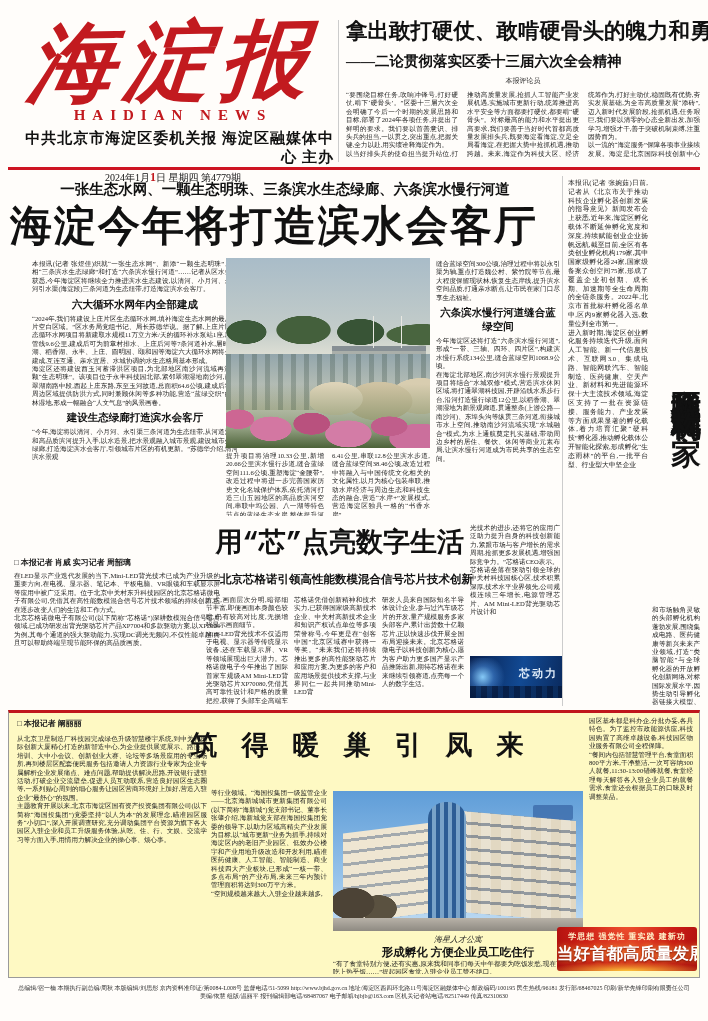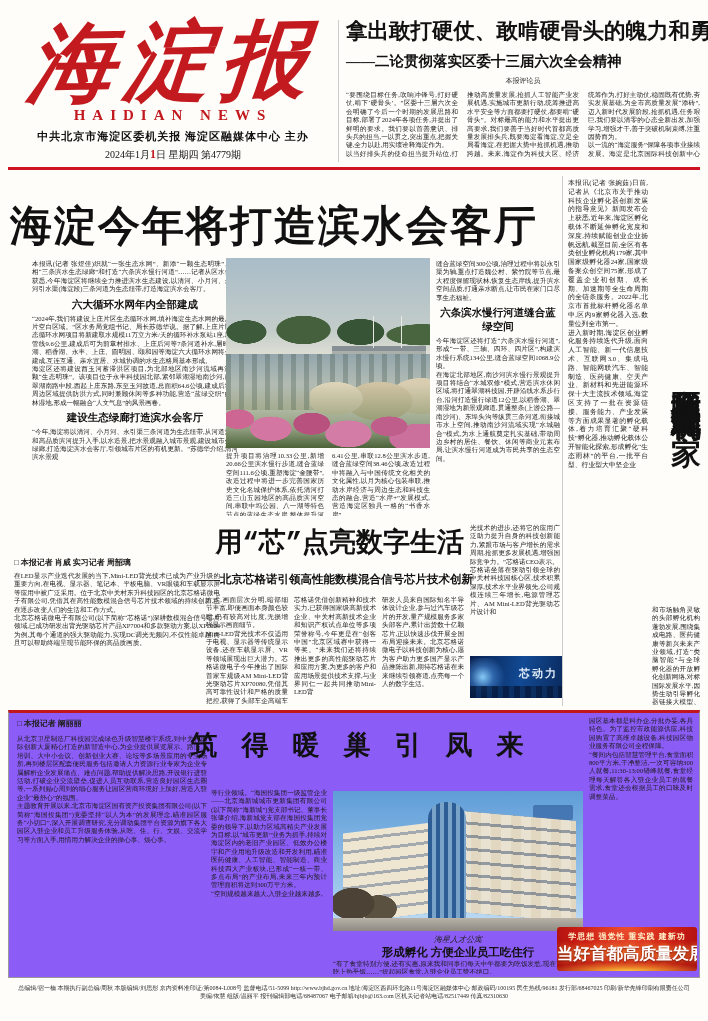--- a/index.html
+++ b/index.html
@@ -4,21 +4,21 @@
 <style>
   html,body{margin:0;padding:0;background:#e8e6e1;}
   #page{position:relative;width:708px;height:1021px;background:#fffdfa;margin:0 auto;overflow:hidden;
         font-family:"Liberation Serif","DejaVu Serif",serif;color:#111;}
   .abs{position:absolute;}
   
   .calligraphy{font-family:"DejaVu Serif",serif;font-weight:900;font-style:italic;color:#c21a1f;
                font-size:86px;line-height:1.0;letter-spacing:10px;transform:skewX(-6deg) rotate(-1deg);
                text-align:center;white-space:nowrap;}
   .mh-en{color:#c21a1f;font-weight:bold;font-size:15px;letter-spacing:7px;text-align:center;margin-top:3px;}
-  .mh-org{font-size:11px;font-weight:bold;text-align:center;margin-top:5px;letter-spacing:1px;}
+  .mh-org{font-size:15px;font-weight:bold;text-align:right;margin-top:5px;letter-spacing:1px;}
   .mh-date{font-size:10px;text-align:center;margin-top:3px;}
   .mh-date .day{color:#c21a1f;font-weight:bold;font-size:12px;}
   .vrule{background:#cccccc;width:1px;}
   .rule-red{background:#ce1422;}
   
   .ed-head{font-family:"Liberation Sans","DejaVu Sans",sans-serif;font-weight:900;font-size:21.5px;
            text-align:center;white-space:nowrap;letter-spacing:0px;}
   .ed-sub{font-weight:bold;font-size:14.5px;text-align:left;margin-top:7px;}
   .ed-by{font-size:7px;text-align:center;margin-top:5px;color:#222;}
   .ed-cols{display:flex;gap:9px;margin-top:5px;height:66px;overflow:hidden;}
@@ -35,21 +35,21 @@
   .byline{font-size:8px;font-weight:bold;color:#222;}
   
   .chip-head{font-family:Liberation Mono, monospace;font-weight:900;font-size:27px;
              text-align:right;white-space:nowrap;}
   .chip-sub{font-weight:bold;font-size:11.5px;text-align:center;white-space:nowrap;}
   
   .vert-head{writing-mode:vertical-rl;text-orientation:upright;font-family:"Liberation Sans","DejaVu Sans",sans-serif;
              font-weight:900;font-size:30px;line-height:1.06;letter-spacing:2px;}
   .vert-head .num{text-combine-upright:all;font-size:22px;letter-spacing:0;}
   
-  .bbox{border:1px solid #9a9a9a;border-top:3px solid #c0161c;background:#8b5cf6;}
+  .bbox{border:1px solid #9a9a9a;border-top:3px solid #c0161c;background:#fef9c3;}
   .nest-head{font-family:"Liberation Sans","DejaVu Sans",sans-serif;font-weight:900;font-size:27px;
              letter-spacing:24px;text-align:center;white-space:nowrap;text-indent:24px;}
   .nest-sub{font-weight:bold;font-size:12px;text-align:center;white-space:nowrap;}
   .caption{font-size:8px;font-style:italic;text-align:center;color:#222;}
   .inner-sub{font-family:"Liberation Sans","DejaVu Sans",sans-serif;font-weight:bold;font-size:11.5px;text-align:center;}
   
   .banner{background:radial-gradient(circle at 50% -10%,#ef5330 0%,#cc1d15 55%,#a60d0e 100%);
           border-radius:3px;overflow:hidden;}
   .banner:after{content:"";position:absolute;left:0;right:0;bottom:0;height:12px;
           background:radial-gradient(ellipse 80% 100% at 50% 100%,rgba(255,205,60,.95),rgba(255,205,60,0) 75%);}
@@ -129,20 +129,21 @@
       <div class="t">“要围绕目标任务,吹响冲锋号,打好硬仗,啃下‘硬骨头’。”区委十三届六次全会明确了今后一个时期的发展思路和目标,部署了2024年各项任务,并提出了鲜明的要求。我们要以首善意识、排头兵的担当,一以贯之,突出重点,把握关键,全力以赴,用实绩诠释海淀作为。
 以当好排头兵的使命担当提升站位,打破自身束缚,完成2024年的各项任务,既要能</div>
       <div class="t">推动高质量发展,抢抓人工智能产业发展机遇,实施城市更新行动,统筹推进高水平安全等方面都要打硬仗,都要啃“硬骨头”。对标最高的能力和水平提出更高要求,我们要善于当好时代首都高质量发展排头兵,既要海淀看海淀,立足全局看海淀,在把握大势中抢抓机遇,推动跨越。未来,海淀作为科技大区、经济大区,是全市经济的“压舱石”,有基础、有条件为全市经济发展多作贡献,我们要更加</div>
       <div class="t">统筹作为,打好主动仗,稳固既有优势,夯实发展基础,为全市高质量发展“添砖”,迈入新时代发展阶段,抢抓机遇,任务艰巨,我们要以清零的心态全新出发,加强学习,增强才干,善于突破机制束缚,注重因势而为。
 以一流的“海淀服务”保障各项事业接续发展。海淀是北京国际科技创新中心核心区,首都“四个中心”功能集中承载区,要有与之相匹配的一流的“海淀服务”提供保障和支撑。 (下转2版)</div>
     </div>
   </div>
 
   <div class="abs rule-red" style="left:8px;top:167px;width:692px;height:3px;"></div>
 
+  <div class="abs kicker" style="left:10px;top:180px;width:550px;">一张生态水网、一颗生态明珠、三条滨水生态绿廊、六条滨水慢行河道</div>
   <div class="abs mainhead" style="left:10px;top:198px;width:550px;">海淀今年将打造滨水会客厅</div>
 
   <div class="abs" style="left:32px;top:260px;width:206px;height:292px;overflow:hidden;">
     <div class="t">本报讯(记者 张煜佳)织就“一张生态水网”、新添“一颗生态明珠”、亮相“三条滨水生态绿廊”和打造“六条滨水慢行河道”……记者从区水务局获悉,今年海淀区将继续全力推进滨水生态建设,以清河、小月河、永定河引水渠(海淀段)三条河道为生态纽带,打造海淀滨水会客厅。</div>
     <div class="sub">六大循环水网年内全部建成</div>
     <div class="t">“2024年,我们将建设上庄片区生态循环水网,填补海淀生态水网的最后一片空白区域。”区水务局党组书记、局长苏德华说。据了解,上庄片区生态循环水网项目将新建取水规模11万立方米/天的循环补水泵站1座,新建管线9.6公里,建成后可为前章村排水、上庄后河等7条河道补水,届时,翠湖、稻香湖、永丰、上庄、圆明园、颐和园等海淀六大循环水网将全部建成,互连互通、亲水宜居、水城协调的水生态格局基本形成。
 海淀区还将建设西玉河蓄滞洪区项目,为北部地区南沙河流域再添一颗“生态明珠”。该项目位于永丰科技园北部,紧邻翠湖湿地南沙河,南至翠湖南路中段,西起上庄东路,东至玉河故道,总面积64.6公顷,建成后将为周边区域提供防洪方式,同时兼顾休闲等多种功能,营造“蓝绿交织”的森林湿地,形成一幅融合“人文气息”的风景画卷。</div>
     <div class="sub">建设生态绿廊打造滨水会客厅</div>
     <div class="t">“今年,海淀将以清河、小月河、永引渠三条河道为生态纽带,从河道治理和高品质滨河提升入手,以水造景,把水景观融入城市景观,建设城市生态绿廊,打造海淀滨水会客厅,引领城市片区的有机更新。”苏德华介绍,清河滨水景观</div>
   </div>

